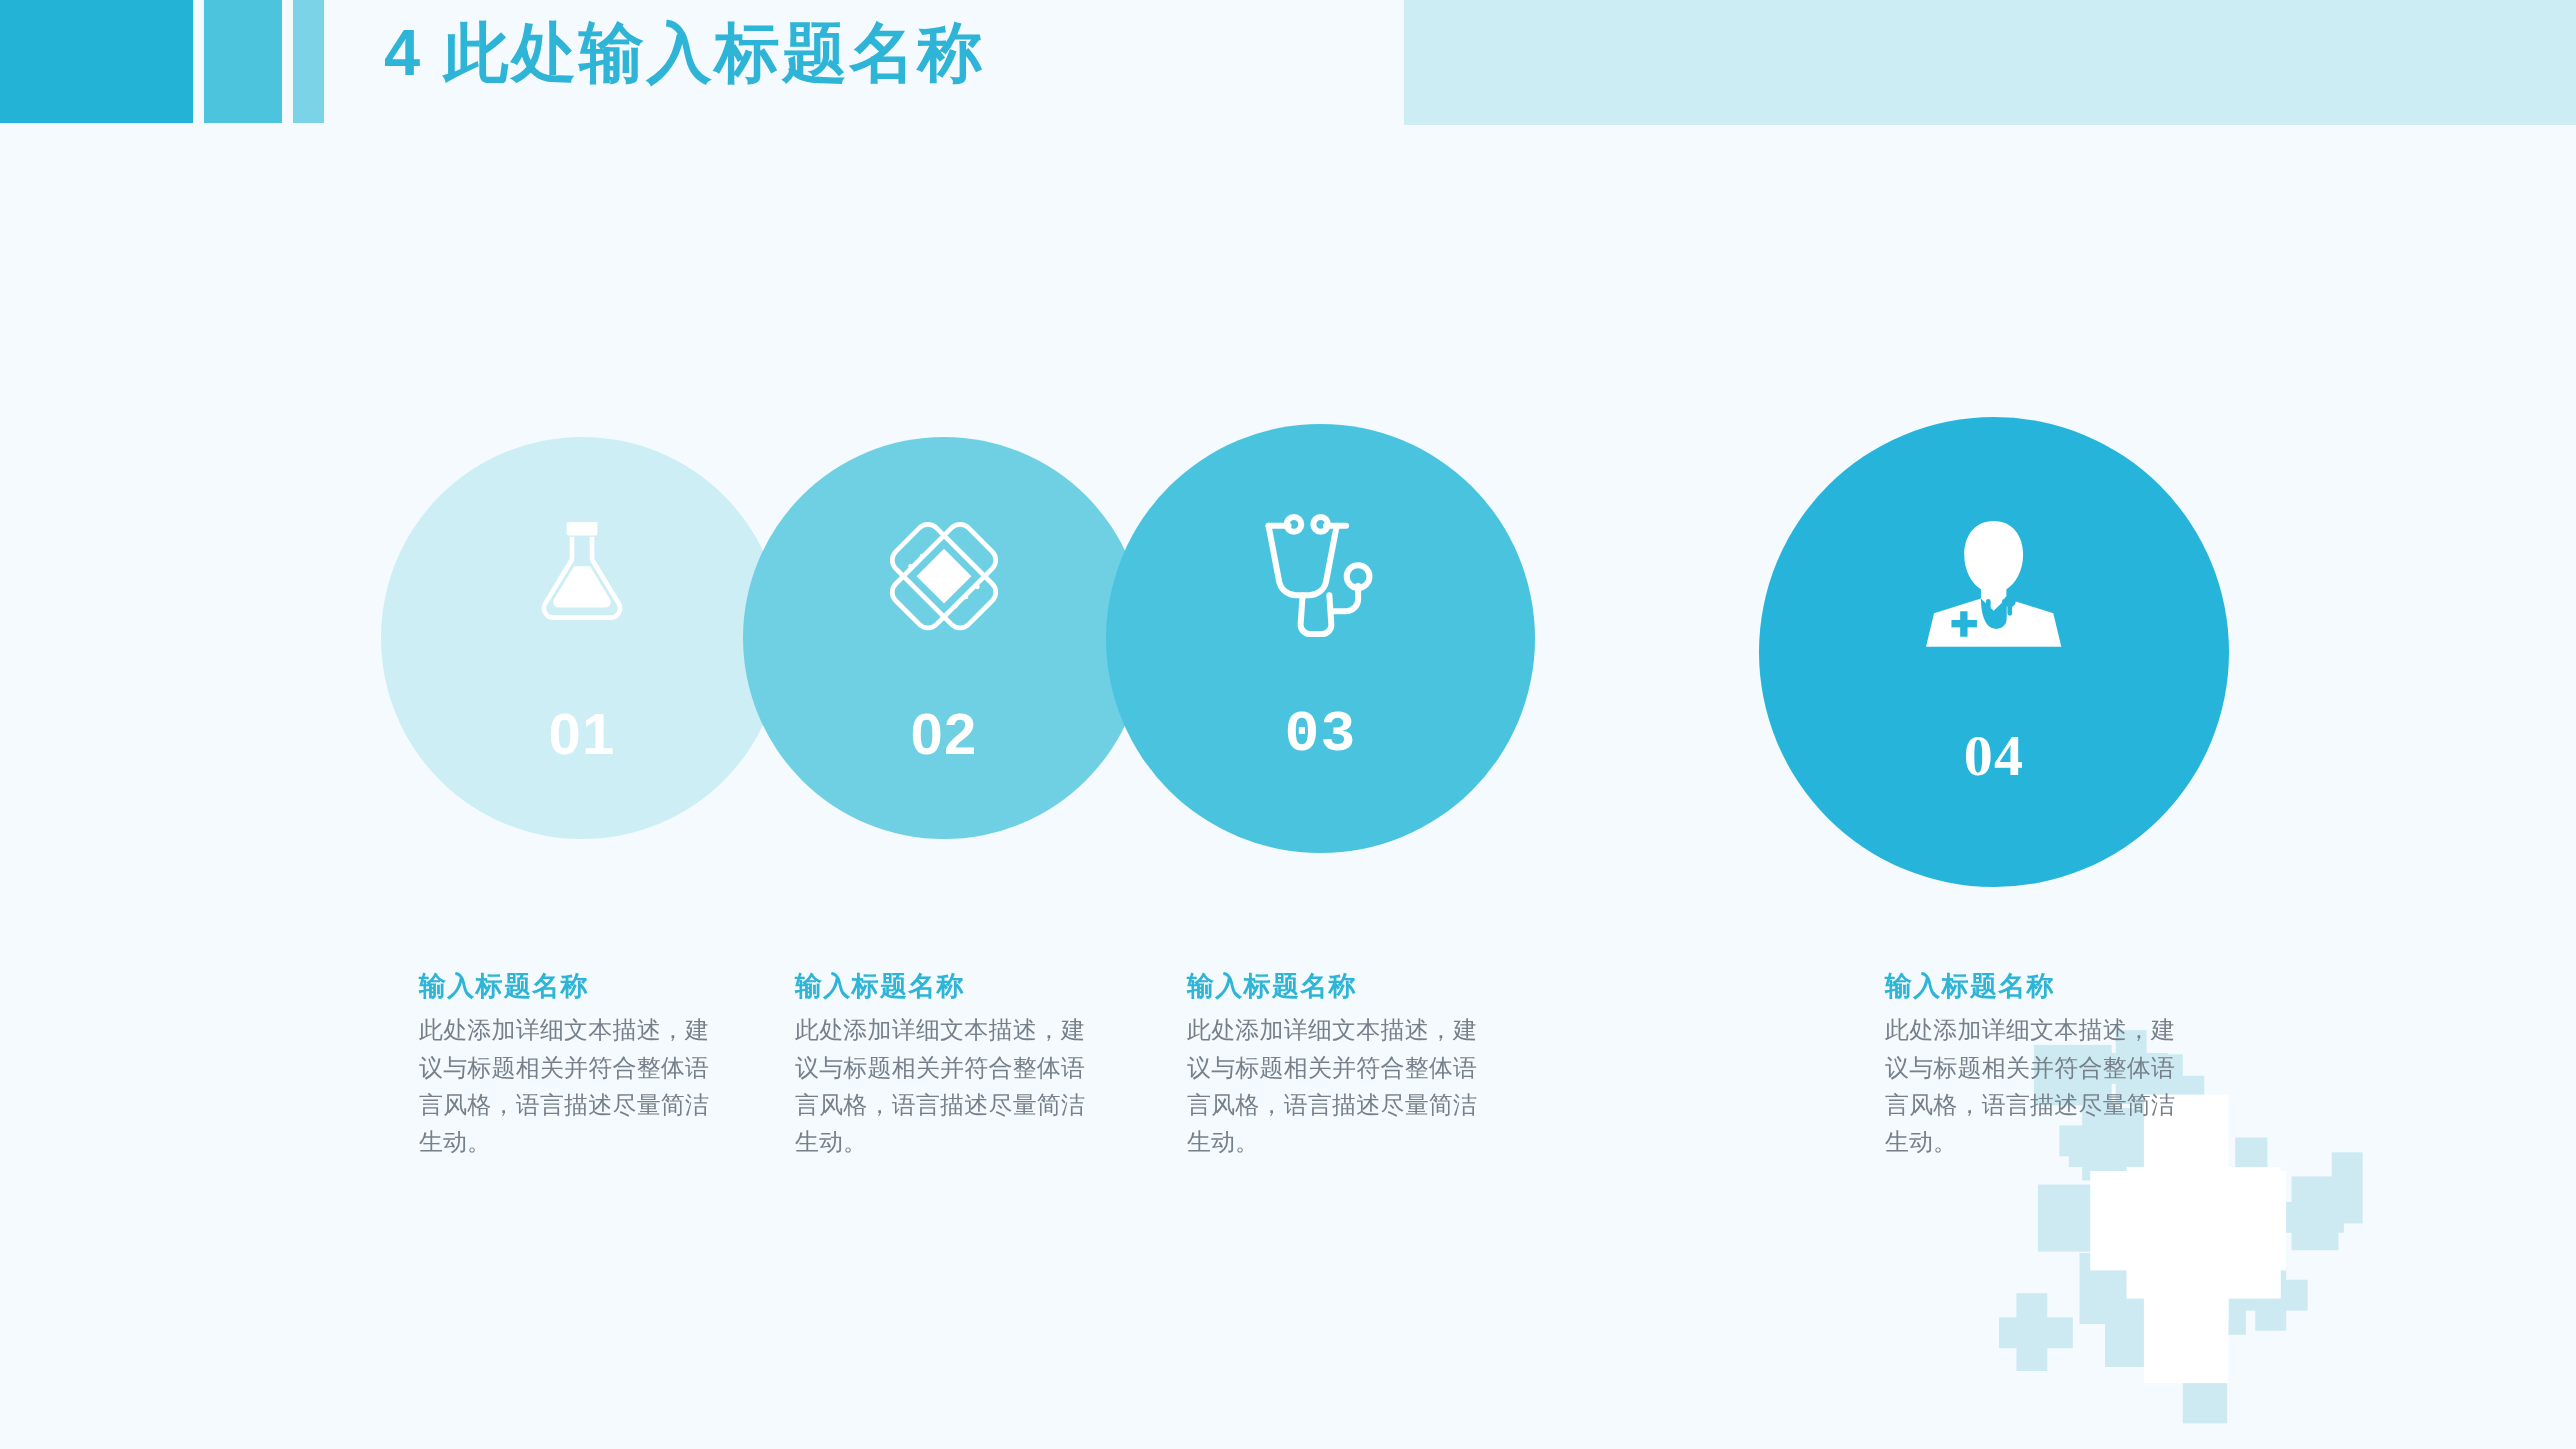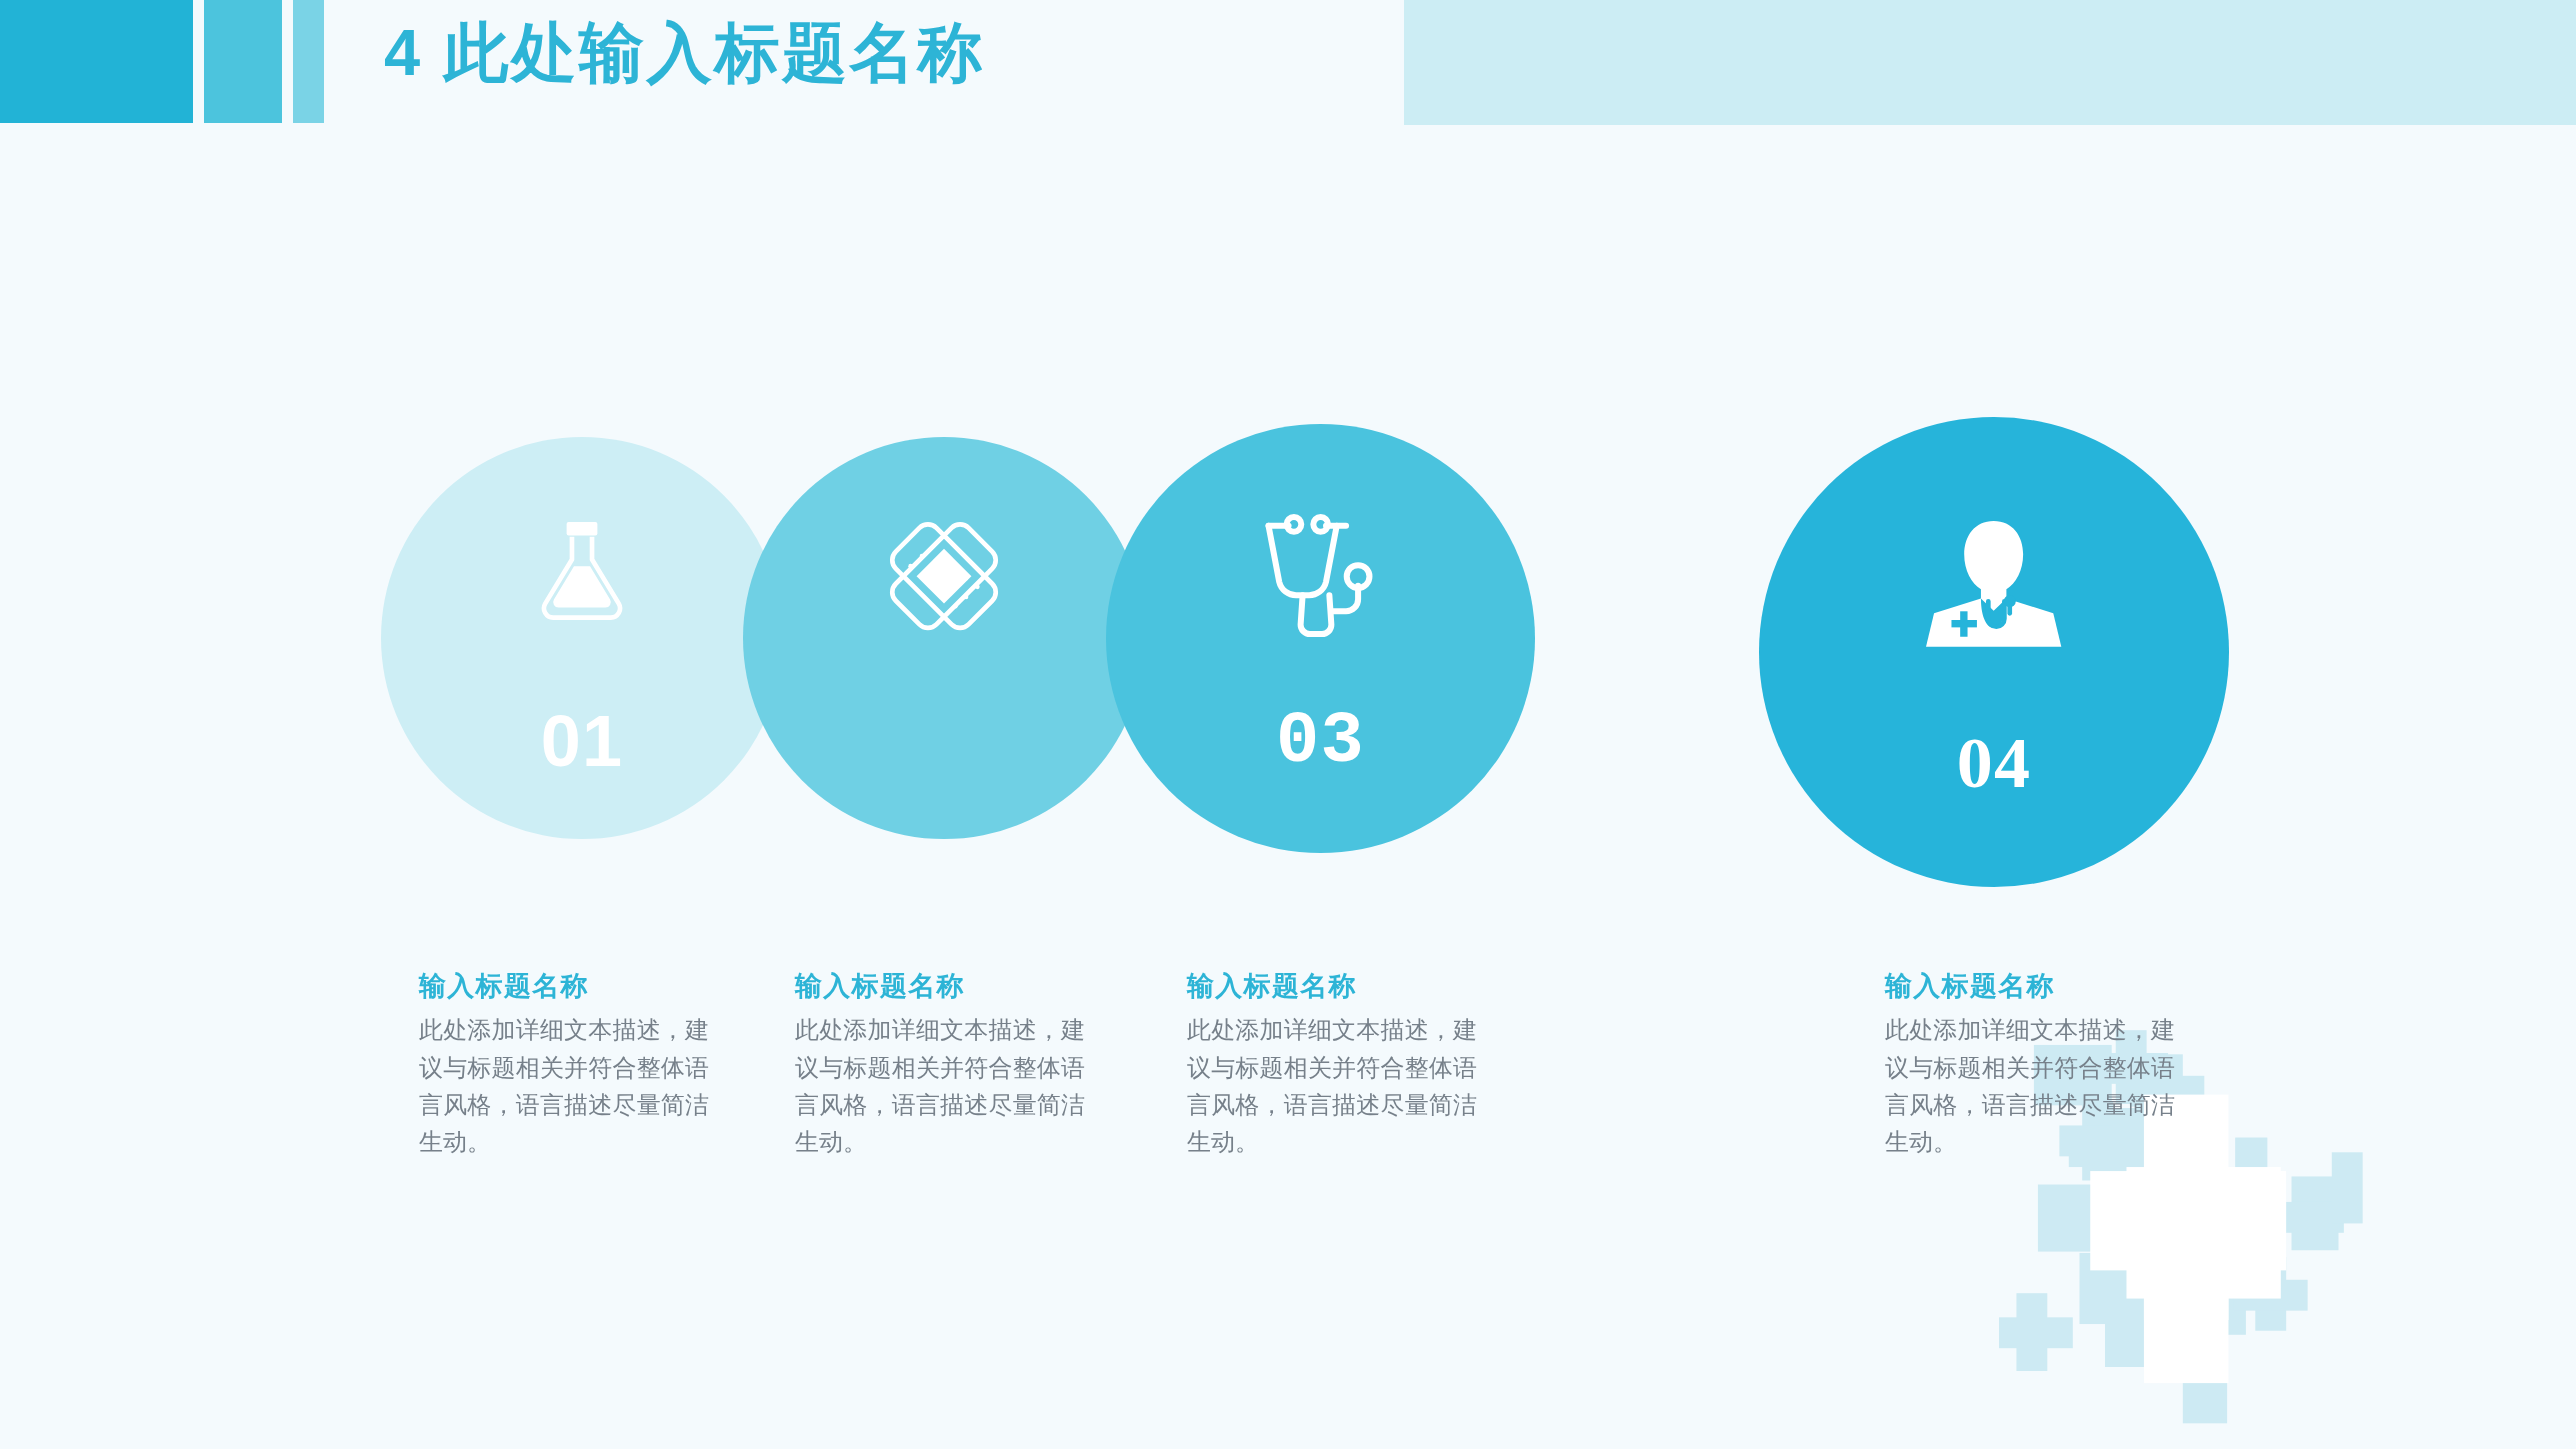--- a/index.html
+++ b/index.html
@@ -26,21 +26,21 @@
   }
 
   
   .circle{
     position:absolute;border-radius:50%;
     display:flex;flex-direction:column;align-items:center;
   }
   .circle .ic{position:absolute;left:50%;transform:translateX(-50%);}
   .circle .num{
     position:absolute;left:0;right:0;text-align:center;
-    color:#ffffff;font-size:72px;font-weight:bold;letter-spacing:1.3px;
+    color:#ffffff;font-size:58px;font-weight:bold;letter-spacing:1.3px;
     line-height:1;
   }
   #c1{left:381px;top:437px;width:402px;height:402px;background:#cdeef5;z-index:1;}
   #c2{left:743px;top:437px;width:402px;height:402px;background:#6fd0e4;z-index:2;}
   #c3{left:1106px;top:437px;width:429px;height:429px;background:#4ac3de;top:424px;z-index:3;font-family:Liberation Mono, monospace;}
   #c4{left:1759px;top:437px;width:470px;height:470px;background:#26b4da;top:417px;z-index:4;}
 
   #c1 .ic{top:81px;} #c1 .num{top:268px;}
   #c2 .ic{top:81px;} #c2 .num{top:268px;}
   #c3 .ic{top:87px;} #c3 .num{top:282px;}
@@ -104,20 +104,21 @@
             <circle cx="78" cy="70" r="3.4"></circle>
           <circle cx="95" cy="55" r="3.4"></circle>
           <circle cx="112" cy="104" r="3.4"></circle>
             <circle cx="128" cy="90" r="3.4"></circle>
           <circle cx="128" cy="118" r="3.4"></circle>
             <circle cx="145" cy="103" r="3.4"></circle>
           <circle cx="112" cy="132" r="3.4"></circle>
         </g>
       </svg>
     </span>
+    <span class="num">02</span>
   </div>
 
   <div class="circle" id="c3">
     <span class="ic">
       <svg width="124" height="127" viewBox="0 0 185 190">
         <g fill="none" stroke="#ffffff" stroke-width="9" stroke-linecap="round" stroke-linejoin="round">
           <path d="M14 22 L30 106 a26 26 0 0 0 26 20 L74 126 a26 26 0 0 0 26 -20 L116 22"></path>
           <path d="M14 22 L44 22"></path>
           <path d="M100 22 L130 22"></path>
           <path d="M65 126 L62 170 a14 14 0 0 0 14 14 L94 184 a14 14 0 0 0 14 -14 L105 126"></path>

